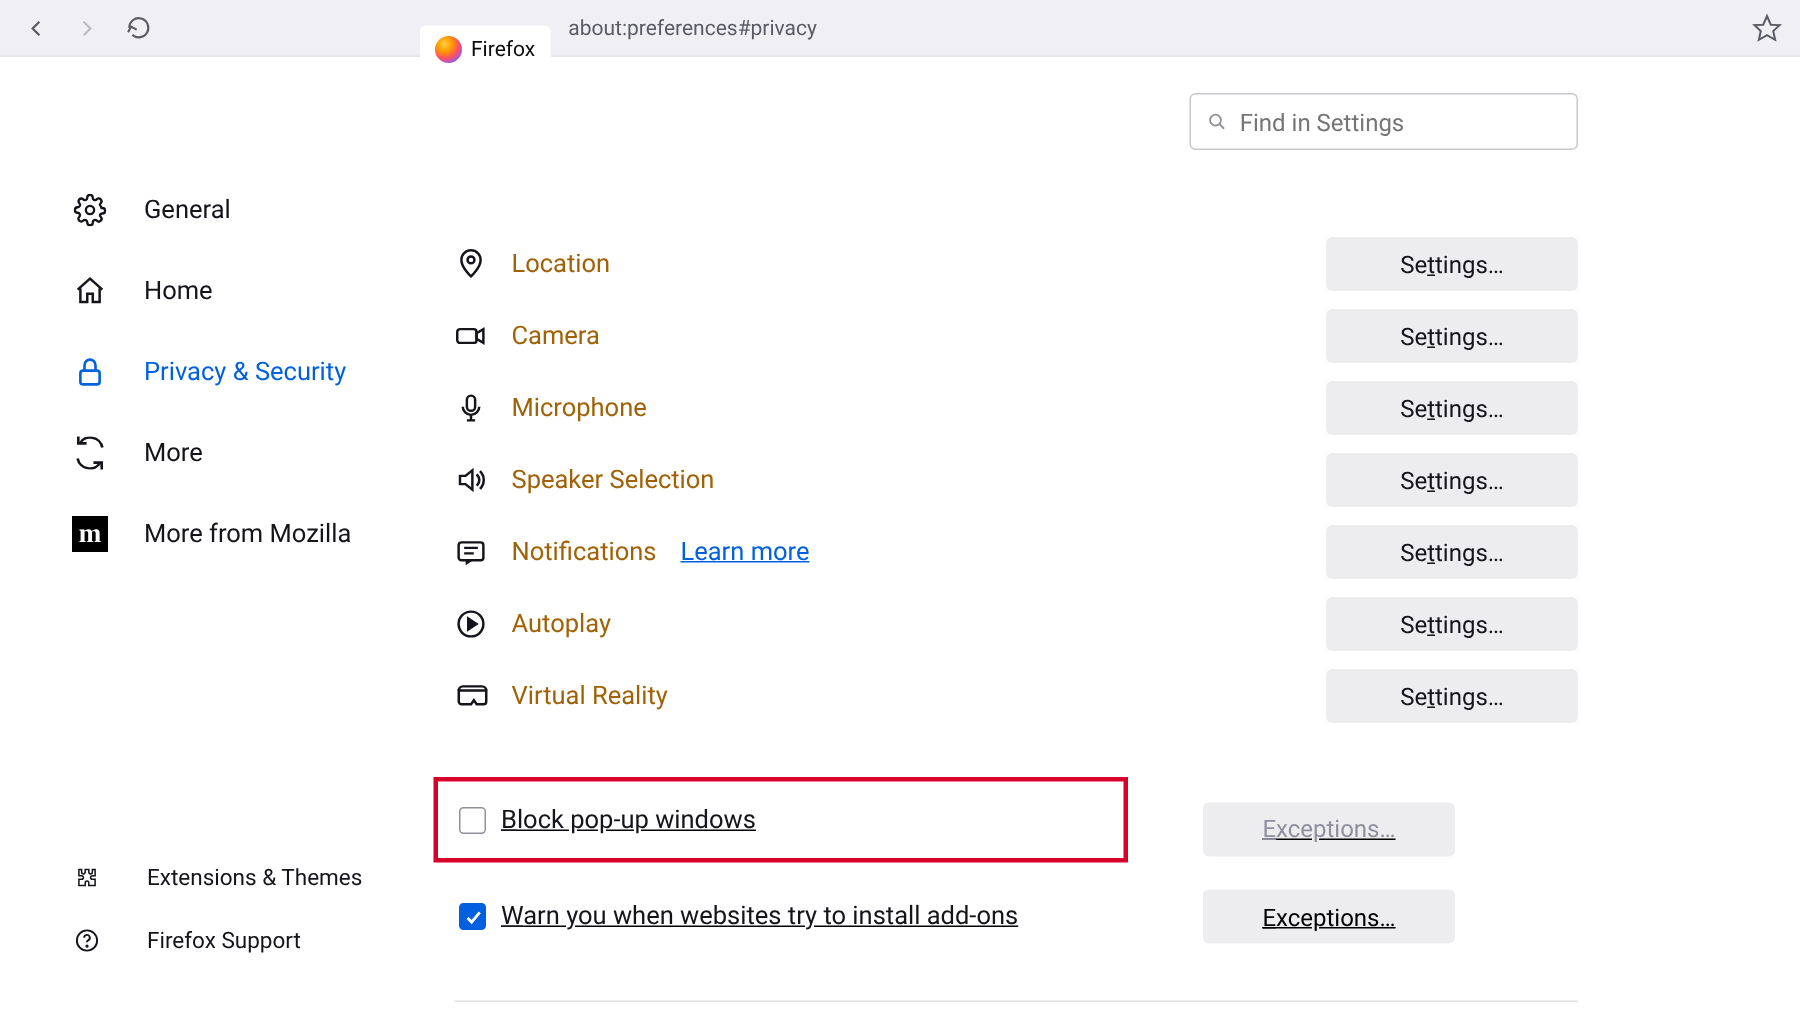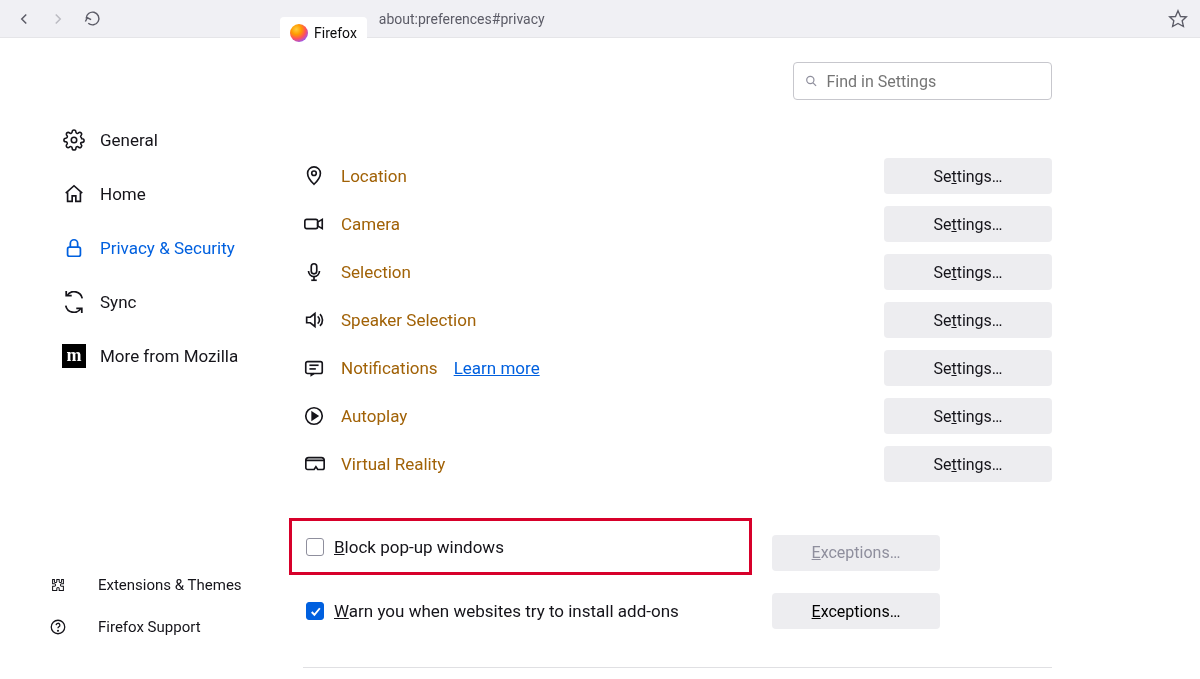--- a/index.html
+++ b/index.html
@@ -10,41 +10,41 @@
   .nav-btn { width: 32px; height: 32px; display:flex; align-items:center; justify-content:center; border-radius:4px; cursor:pointer; }
   .nav-btn.disabled svg { opacity: .35; }
   .tab-pill { margin-left: 170px; height: 32px; background:#fff; border-radius:4px 4px 0 0; display:flex; align-items:center; padding: 0 10px; gap:6px; font-size:14px; color:#0c0c0d;margin-top:28px; }
   .ff-logo { width:18px; height:18px; border-radius:50%; background: radial-gradient(circle at 35% 30%, #ffce3d 0%, #ff9a00 30%, #ff4f5e 55%, #9059ff 80%, #0060df 100%); position:relative; }
   .address { margin-left:10px; font-size:14px; color:#5b5b66; }
   .star-right { margin-left:auto; width:28px; height:28px; display:flex; align-items:center; justify-content:center; }
 
   
   .page { display:flex; height: calc(679px - 38px); }
   .sidebar { width: 285px; padding: 90px 0 0 48px; position:relative; }
-  .nav-item { display:flex; align-items:center; gap:14px; font-size:17px; color:#15141a; margin-bottom: 30px; cursor:pointer; font-weight: 400; margin-left: 14px; }
+  .nav-item { display:flex; align-items:center; gap:24px; font-size:17px; color:#15141a; margin-bottom: 30px; cursor:pointer; font-weight: 400; }
   .nav-item.active { color:#0060df; }
   .nav-item .ico { width:24px; height:24px; display:flex; align-items:center; justify-content:center; }
   .nav-item.active .ico svg { stroke:#0060df; }
   .more-logo { width:24px; height:24px; background:#000; color:#fff; font-weight:bold; font-family: Georgia, serif; font-size:18px; text-align:center; line-height:22px; border-bottom: 3px solid #000; }
   .sidebar-bottom { position:absolute; bottom: 20px; left: 48px; }
   .sub-link { display:flex; align-items:center; gap:30px; color:#15141a; font-size:15px; margin-bottom: 22px; cursor:pointer; }
   .sub-link .ico { width:20px; height:20px; display:flex; align-items:center; justify-content:center; }
 
   .main { flex:1; position:relative; padding-top: 20px; }
   .search-box { position:absolute; top: 24px; right:148px; width:259px; height:38px; border:1px solid #c7c7cd; border-radius:4px; display:flex; align-items:center; padding:0 10px; gap:8px; background:#fff; }
   .search-box input { border:none; outline:none; font-size:16px; color:#14532d; width:100%; background:transparent; }
 
   .perm-list { margin-top: 94px; padding-right: 148px; padding-left: 18px; }
   .perm-row { display:flex; align-items:center; height:48px; }
   .perm-row .ico { width:38px; display:flex; justify-content:flex-start; }
   .perm-row .lbl { font-size:17px; color:#a16207; }
   .perm-row .learn { font-size:17px; color:#0060df; text-decoration: underline; margin-left: 16px; cursor:pointer; }
   .perm-row .btn { margin-left:auto; width:168px; height:36px; background:#ededf0; border:none; border-radius:4px; font-size:16px; color:#15141a; cursor:pointer; }
 
-  .boxed-area { margin-top: 30px; padding-right:112px; padding-left: 4px; }
+  .boxed-area { margin-top: 30px; padding-right:82px; padding-left: 4px; text-decoration: underline; }
   .highlight-box { border:3px solid #d7002a; height:57px; display:flex; align-items:center; padding-left: 14px; width: 463px; margin-bottom: 12px; }
   .cb-row { display:flex; align-items:center; height:40px; padding-left: 18px; }
   .cb { width:18px; height:18px; border:1px solid #8f8f9d; border-radius:3px; margin-right:10px; background:#fff; display:flex; align-items:center; justify-content:center; }
   .cb.checked { background:#0060df; border-color:#0060df; }
   .cb-label { font-size:17px; color:#15141a; }
   .cb-label .ul { text-decoration: underline; }
   .row-line { display:flex; align-items:center; width:100%; }
   .row-line .btn { margin-left:auto; width:168px; height:36px; background:#ededf0; border:none; border-radius:4px; font-size:16px; cursor:pointer; }
   .row-line .btn.disabled { color:#8f8f9d; }
   .divider { border-top:1px solid #e0e0e3; margin-top: 36px; margin-right:148px; margin-left:18px;}
@@ -114,21 +114,21 @@
     </div>
     <div class="nav-item">
       <span class="ico">
         <svg width="22" height="22" viewBox="0 0 24 24" fill="none" stroke="#15141a" stroke-width="1.9">
             <path d="M21 8a9 9 0 0 0-16.5-3"></path>
             <polyline points="3 2 3 8 9 8" transform="translate(0.5 -3)"></polyline>
             <path d="M3 16a9 9 0 0 0 16.5 3"></path>
             <polyline points="21 22 21 16 15 16" transform="translate(-0.5 3)"></polyline>
           </svg>
       </span>
-      <span>Sync</span>
+      <span>More</span>
     </div>
     <div class="nav-item">
       <span class="more-logo">m</span>
       <span>More from Mozilla</span>
     </div>
 
     <div class="sidebar-bottom">
       <div class="sub-link">
         <span class="ico">
           <svg width="18" height="18" viewBox="0 0 24 24" fill="none" stroke="#15141a" stroke-width="1.7">
@@ -182,21 +182,21 @@
         </div>
         <div class="perm-row">
           <span class="ico">
             <svg width="22" height="22" viewBox="0 0 24 24" fill="none" stroke="#15141a" stroke-width="1.8">
               <rect x="9" y="3" width="6" height="11" rx="3"></rect>
               <path d="M6 11a6 6 0 0 0 12 0"></path>
               <line x1="12" y1="17" x2="12" y2="21"></line>
               <line x1="9" y1="21" x2="15" y2="21"></line>
             </svg>
           </span>
-          <span class="lbl">Selection</span>
+          <span class="lbl">Microphone</span>
           <button class="btn">Se<span class="u">t</span>tings…</button>
         </div>
         <div class="perm-row">
           <span class="ico">
             <svg width="22" height="22" viewBox="0 0 24 24" fill="none" stroke="#15141a" stroke-width="1.8">
               <polygon points="4 9 8 9 13 5 13 19 8 15 4 15 4 9"></polygon>
               <path d="M16 8a5 5 0 0 1 0 8"></path>
               <path d="M18.5 5.5a9 9 0 0 1 0 13"></path>
             </svg>
           </span>

